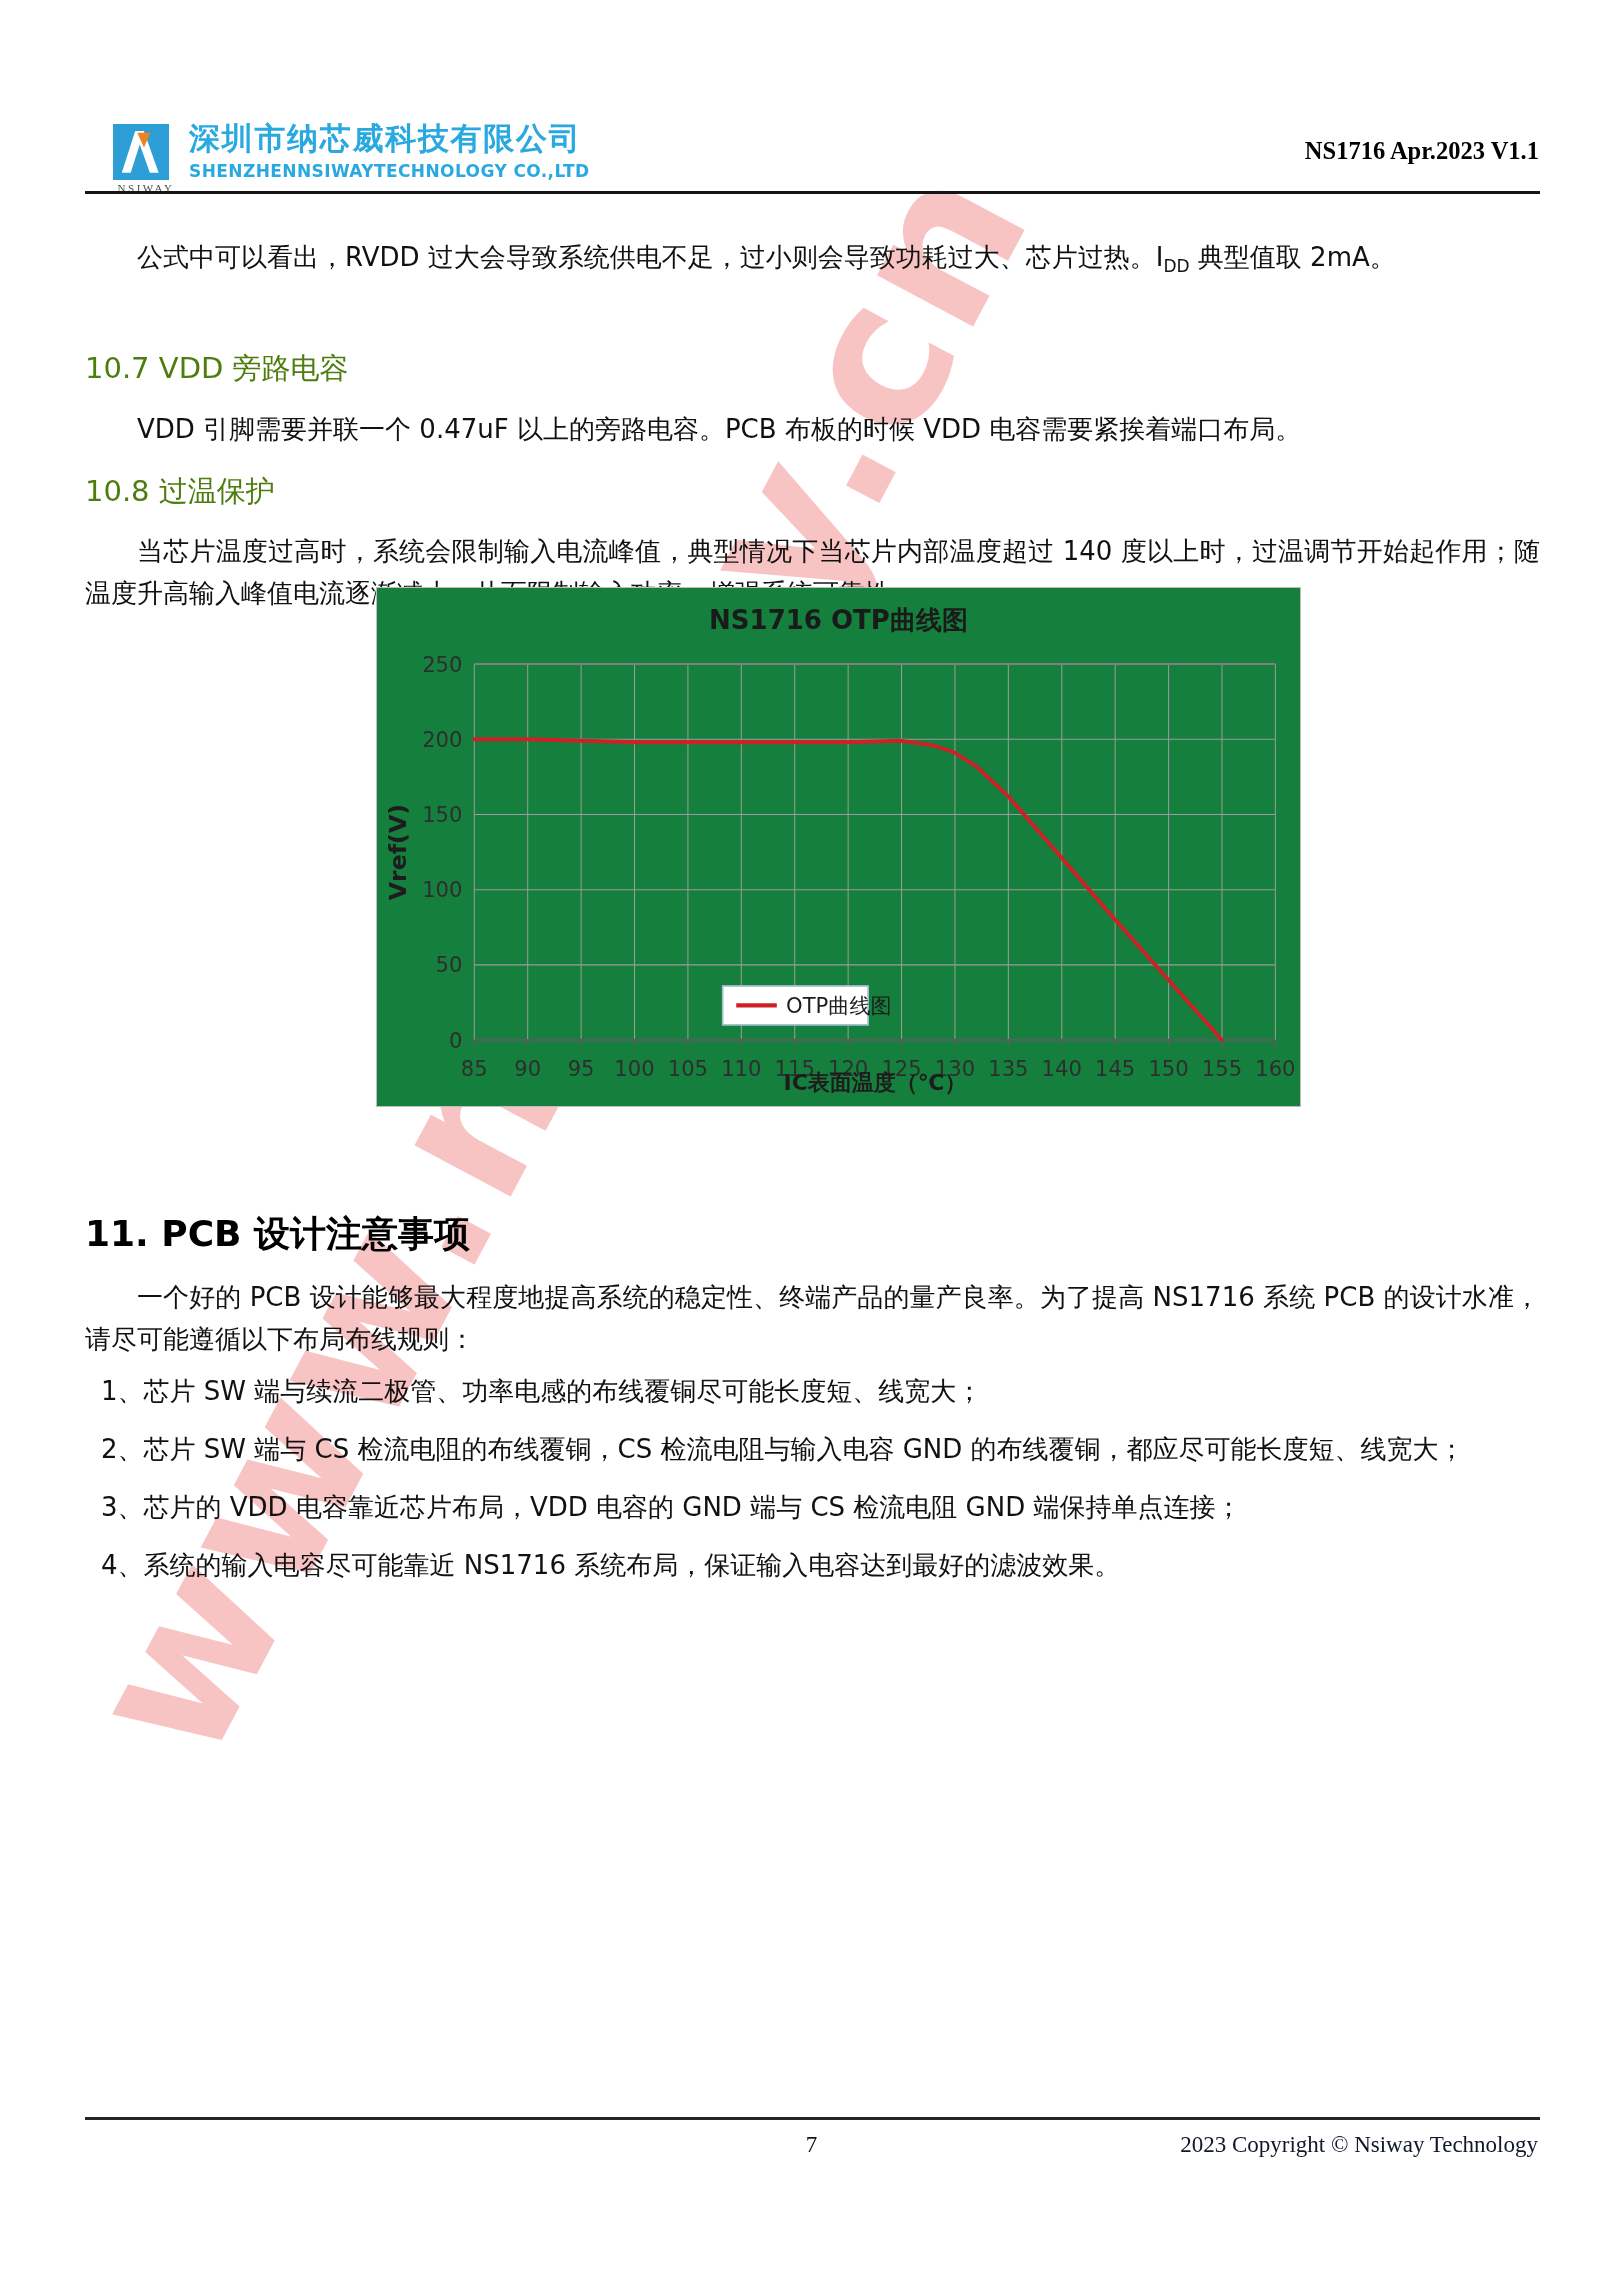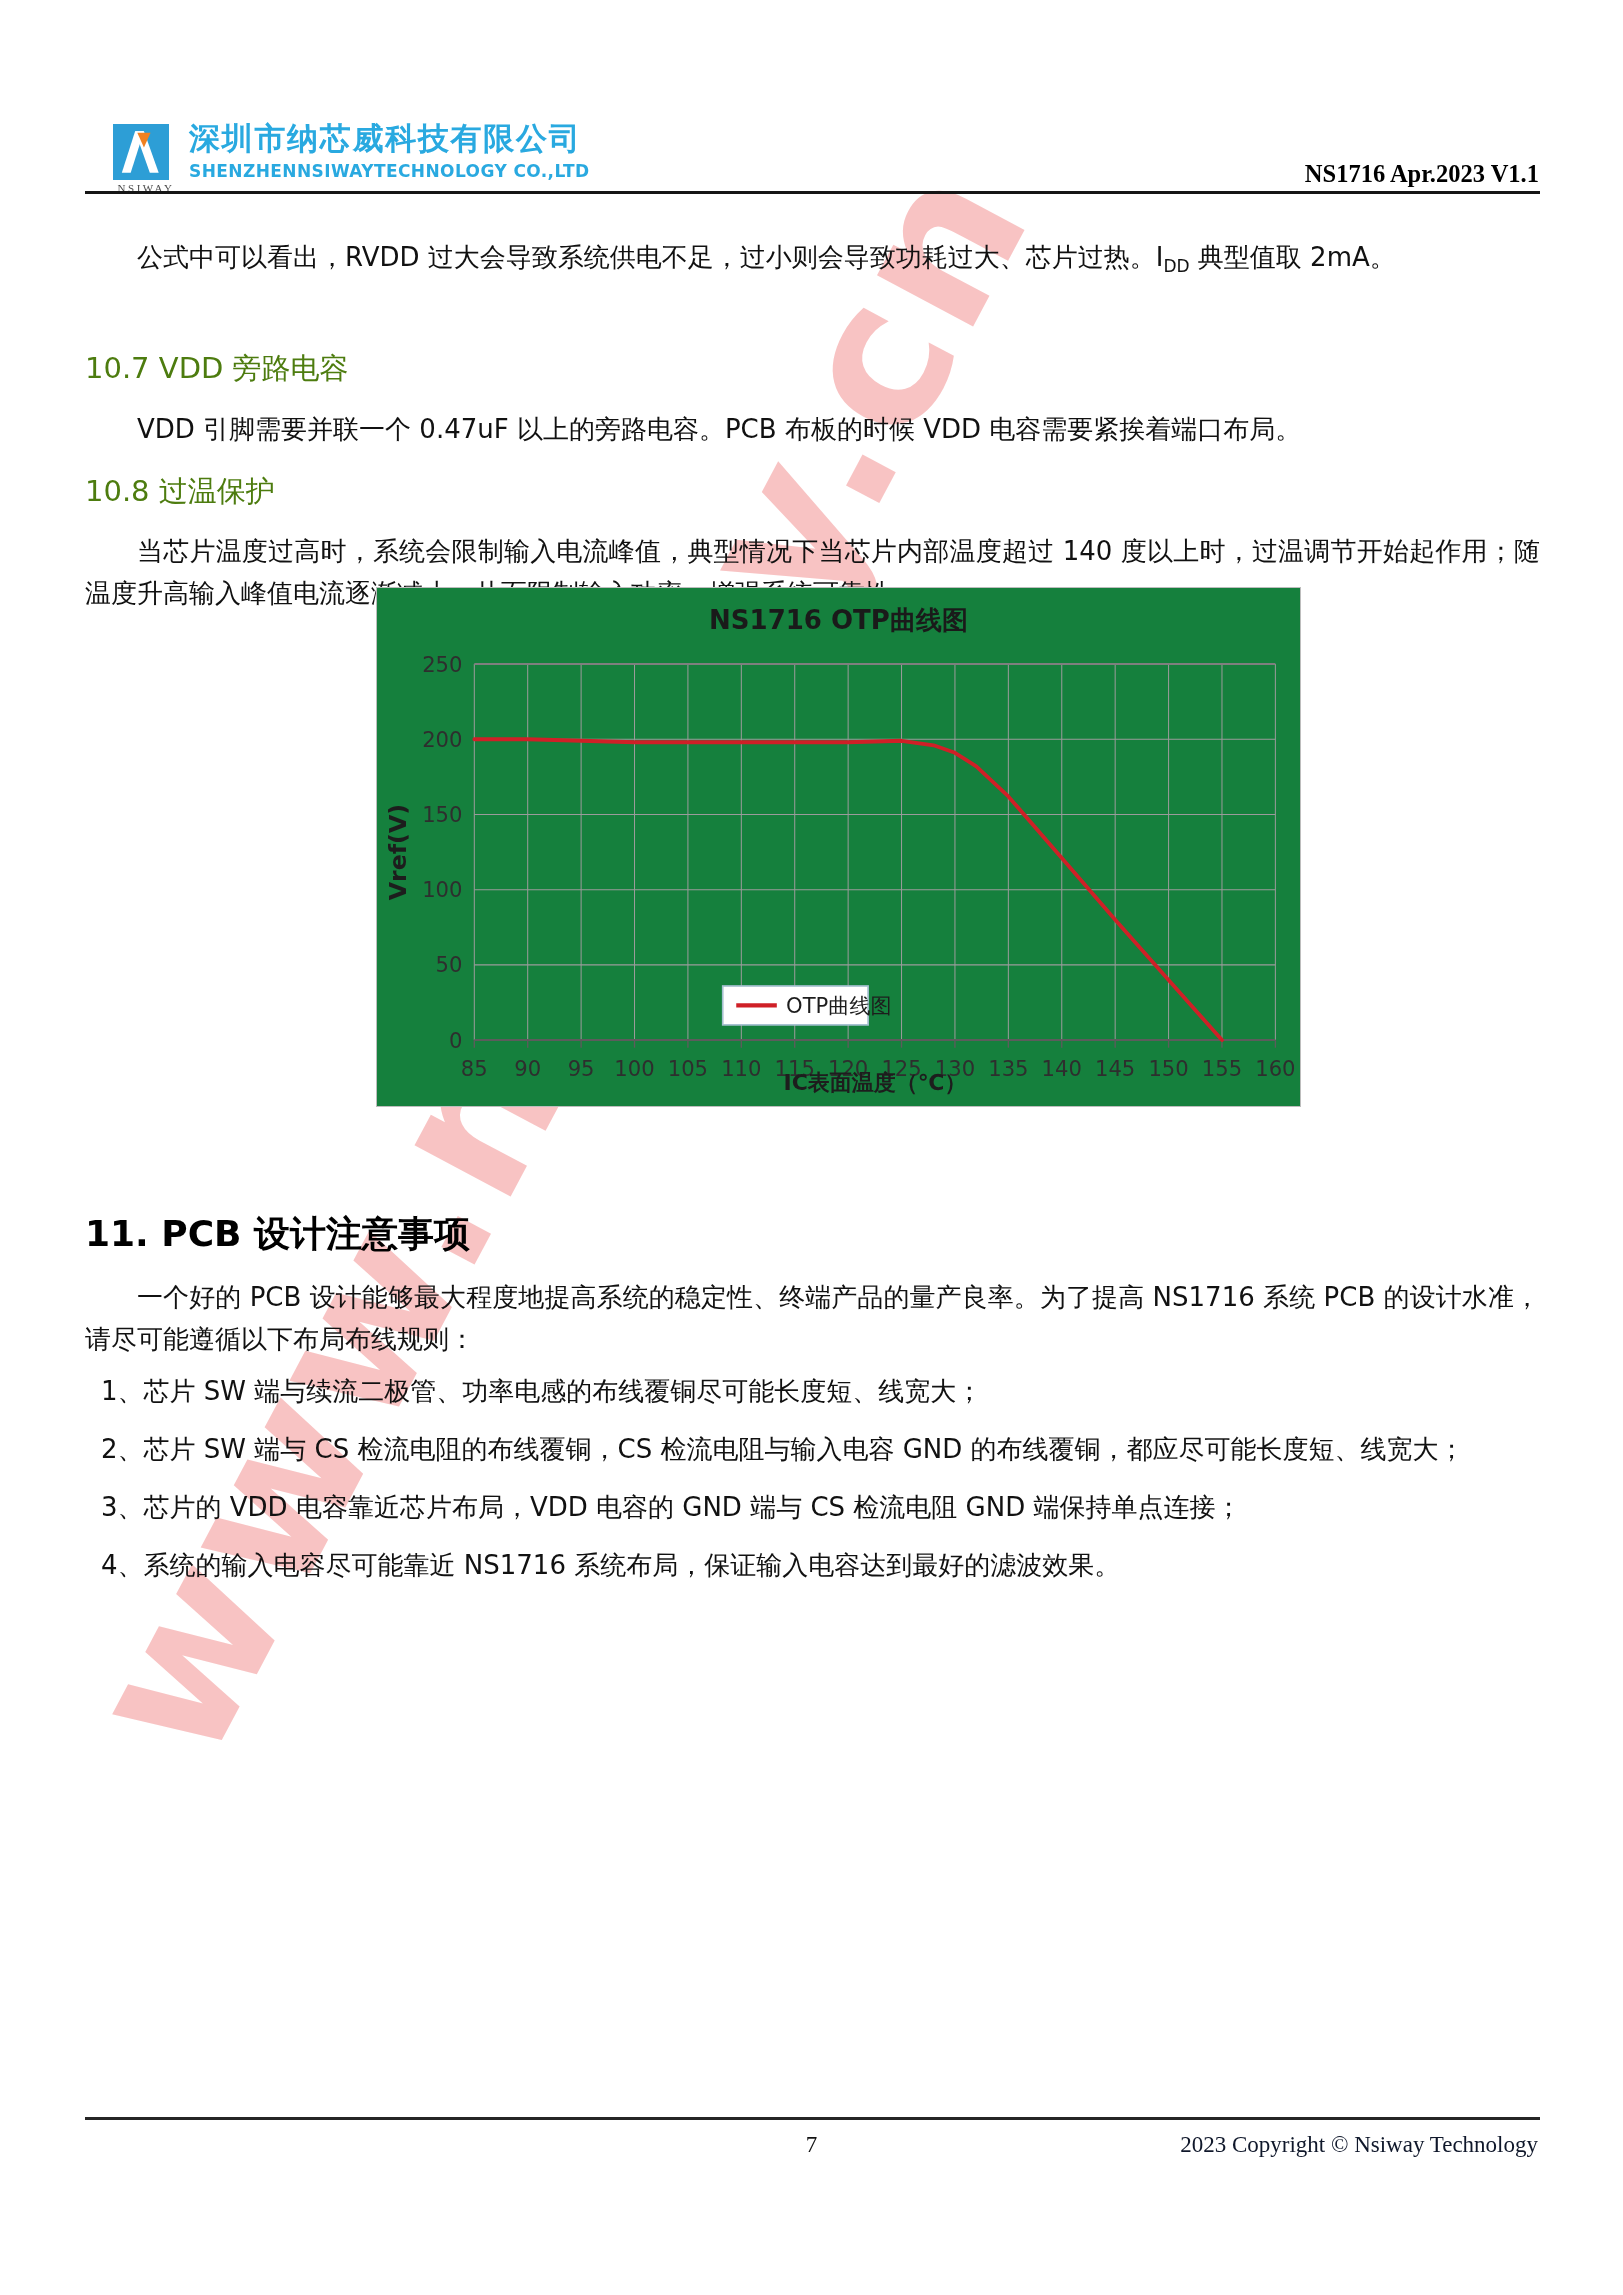--- a/index.html
+++ b/index.html
@@ -12,21 +12,21 @@
   .layer{position:relative;z-index:2;}
   
   .logo-wrap{position:absolute;left:108px;top:124px;width:76px;}
   .logo-icon{display:block;width:56px;height:56px;margin-left:5px;}
   .logo-word{margin-top:1.7px;text-align:center;font-size:11px;letter-spacing:2.5px;color:#4c4c4c;
              font-family:"Liberation Serif",serif;}
   .company{position:absolute;left:189px;top:120px;color:#29a9e0;}
   .company-cn{font-size:31px;font-weight:bold;letter-spacing:1.7px;line-height:37px;}
   .company-en{font-size:17px;font-weight:bold;letter-spacing:0.4px;margin-top:4.2px;}
   .doc-ref{position:absolute;left:930px;top:137px;width:609px;text-align:right;
-           font-family:"Liberation Serif",serif;font-weight:bold;font-size:24.5px;color:#000;margin-top:23px;}
+           font-family:"Liberation Serif",serif;font-weight:bold;font-size:24.5px;color:#000;}
   .header-rule{position:absolute;left:85px;top:191px;width:1455px;height:3.4px;background:#151515;}
   
   .para{position:absolute;left:85px;width:1455px;font-size:26px;line-height:42px;
         text-align:justify;color:#111;}
   .indent{text-indent:52px;}
   .h2{position:absolute;left:85px;font-size:29px;font-weight:normal;color:#4d7c0f;}
   .h1{position:absolute;left:85px;font-size:36px;font-weight:bold;color:#000;}
   sub.idd{font-size:17px;}
   
   .chart-box{position:absolute;left:376px;top:587px;width:923px;height:518px;

